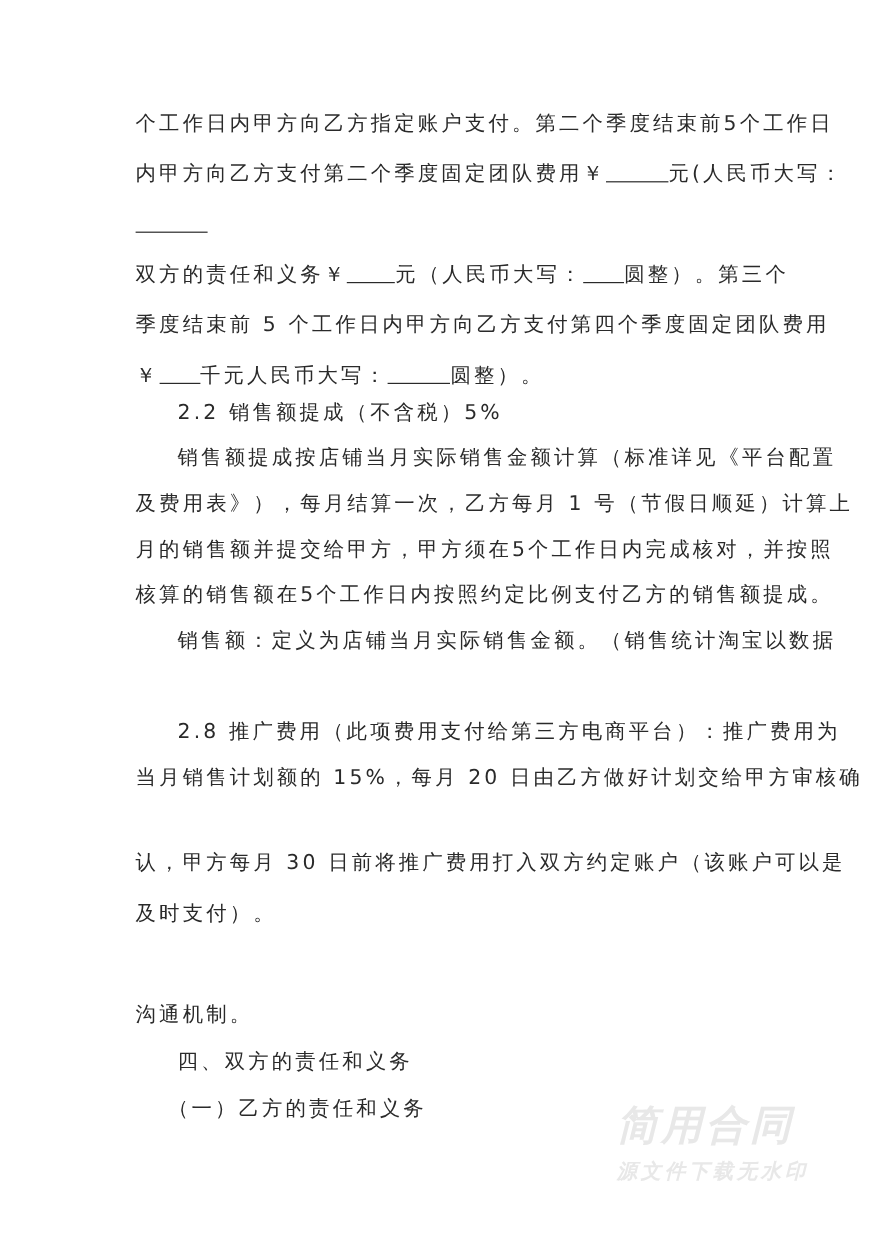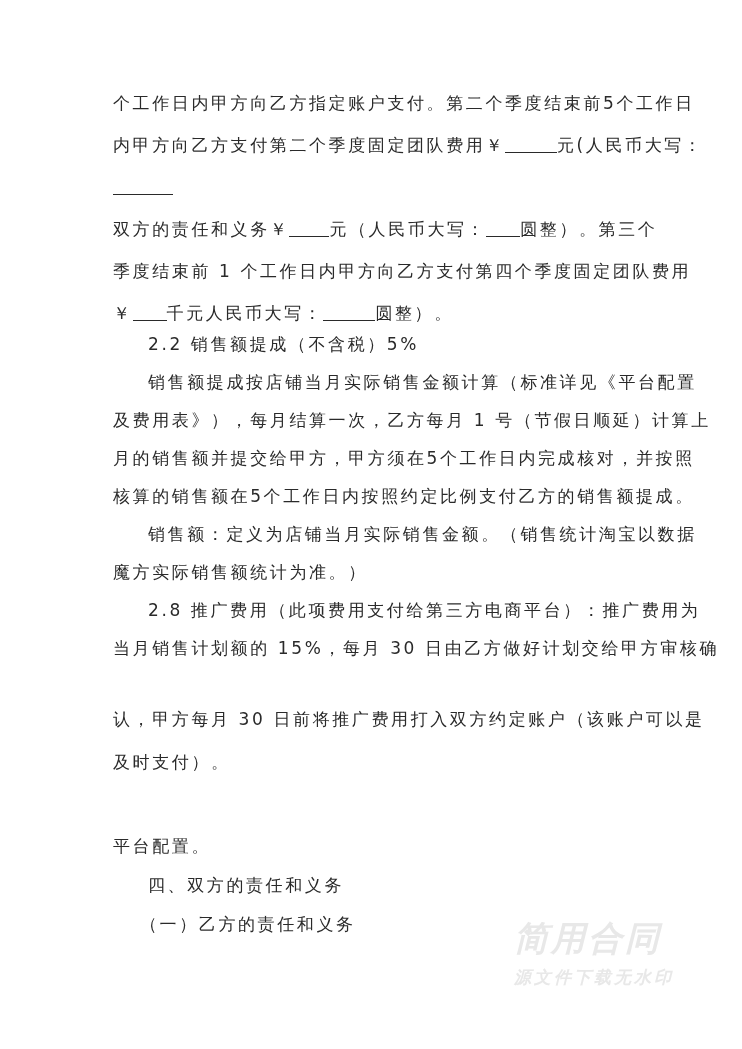--- a/index.html
+++ b/index.html
@@ -29,40 +29,39 @@
 <div class="page">
 
   <div class="line" style="top:91px">个工作日内甲方向乙方指定账户支付。第二个季度结束前5个工作日</div>
 
   <div class="line" style="top:133px"><span>内甲方向乙方支付第二个季度固定团队费用￥</span><span class="blank" style="width:52px"></span><span>元(人民币大写：</span></div>
 
   <div class="line" style="top:175px"><span class="blank" style="width:60px"></span></div>
 
   <div class="line" style="top:217px"><span>双方的责任和义务￥</span><span class="blank" style="width:40px"></span><span>元（人民币大写：</span><span class="blank" style="width:34px"></span><span>圆整）。第三个</span></div>
 
-  <div class="line" style="top:259px">季度结束前 1 个工作日内甲方向乙方支付第四个季度固定团队费用</div>
+  <div class="line" style="top:259px">季度结束前 5 个工作日内甲方向乙方支付第四个季度固定团队费用</div>
 
   <div class="line last" style="top:301px; width:auto"><span>￥</span><span class="blank" style="width:34px"></span><span>千元人民币大写：</span><span class="blank" style="width:52px"></span><span>圆整）。</span></div>
 
   <div class="line ind last" style="top:332px">2.2 销售额提成（不含税）5%</div>
 
   <div class="line ind" style="top:370px">销售额提成按店铺当月实际销售金额计算（标准详见《平台配置</div>
   <div class="line" style="top:408px">及费用表》），每月结算一次，乙方每月 1 号（节假日顺延）计算上</div>
   <div class="line" style="top:446px">月的销售额并提交给甲方，甲方须在5个工作日内完成核对，并按照</div>
   <div class="line" style="top:484px">核算的销售额在5个工作日内按照约定比例支付乙方的销售额提成。</div>
 
   <div class="line ind" style="top:522px">销售额：定义为店铺当月实际销售金额。（销售统计淘宝以数据</div>
-  <div class="line last" style="top:560px; width:auto">魔方实际销售额统计为准。）</div>
 
   <div class="line ind" style="top:598px">2.8 推广费用（此项费用支付给第三方电商平台）：推广费用为</div>
-  <div class="line" style="top:636px">当月销售计划额的 15%，每月 30 日由乙方做好计划交给甲方审核确</div>
+  <div class="line" style="top:636px">当月销售计划额的 15%，每月 20 日由乙方做好计划交给甲方审核确</div>
   <div class="line" style="top:707px">认，甲方每月 30 日前将推广费用打入双方约定账户（该账户可以是</div>
   <div class="line last" style="top:750px; width:auto">及时支付）。</div>
 
-  <div class="line last" style="top:834px; width:auto">平台配置。</div>
+  <div class="line last" style="top:834px; width:auto">沟通机制。</div>
 
   <div class="line ind last" style="top:873px">四、双方的责任和义务</div>
   <div class="line ind last" style="top:912px; left:140px">（一）乙方的责任和义务</div>
 
   <div class="wm">
     <div class="wm-big">简用合同</div>
     <div class="wm-small">源文件下载无水印</div>
   </div>
 
 </div>

